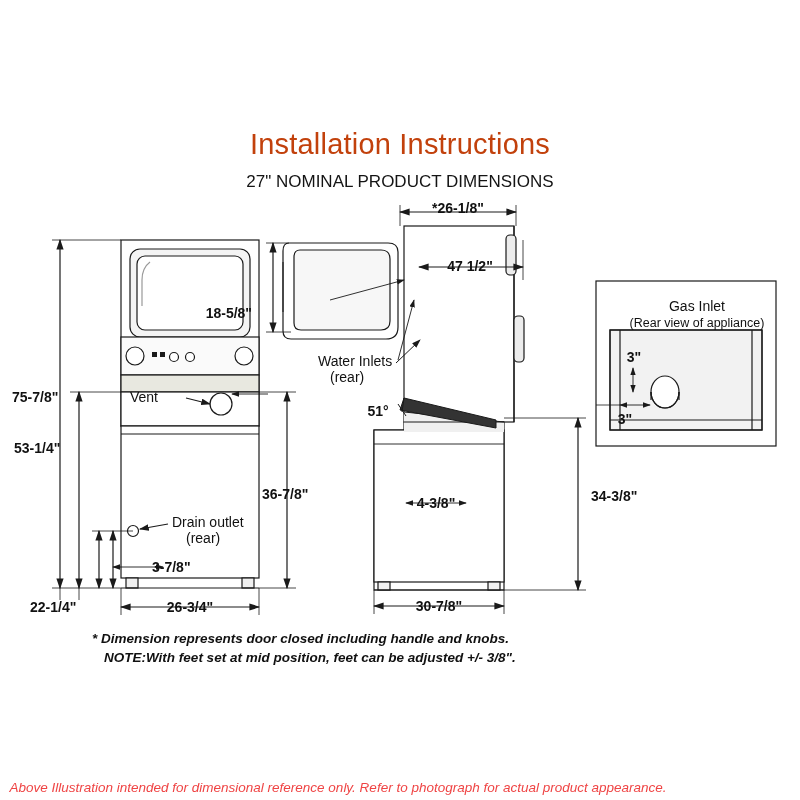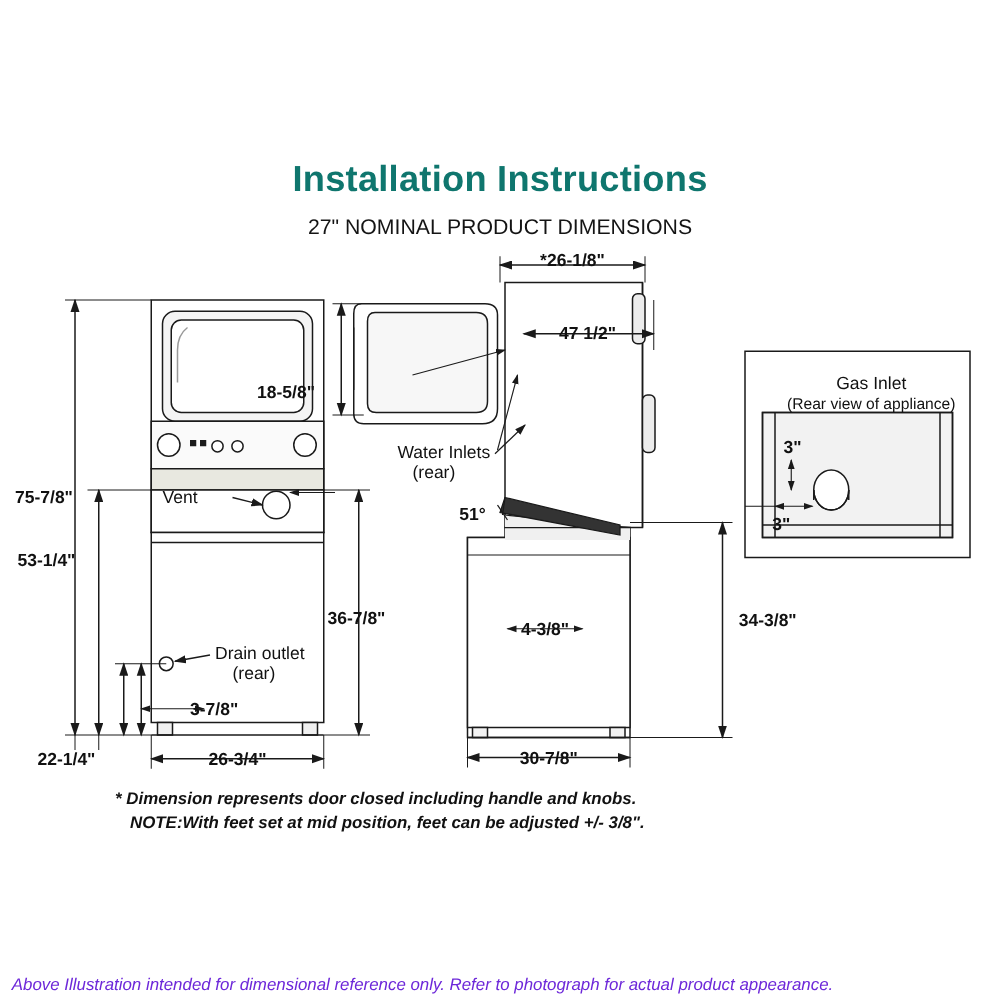--- a/index.html
+++ b/index.html
@@ -19,23 +19,23 @@
     position: absolute;
     inset: 0;
   }
   .title {
     position: absolute;
     top: 128px;
     left: 0;
     width: 800px;
     text-align: center;
     font-size: 29px;
-    font-weight: 700;
+    font-weight: 400;
     letter-spacing: 0.2px;
-    color: #0f766e;
+    color: #c2410c;
   }
   .subtitle {
     position: absolute;
     top: 172px;
     left: 0;
     width: 800px;
     text-align: center;
     font-size: 17px;
     font-weight: 400;
     color: #141414;
@@ -60,21 +60,21 @@
   .note2 .lead { font-weight: bold; }
   .note2 .rest { font-weight: bold; }
   .footer-wrap {
     position: absolute;
     top: 780px;
     left: 0;
     width: 676px;
     text-align: center;
     font-size: 13.5px;
     font-style: italic;
-    color: #6d28d9;
+    color: #ef4444;
   }
   text {
     font-family: "Liberation Sans", sans-serif;
   }
 </style>
 </head>
 <body>
 
 <div class="page">
 

